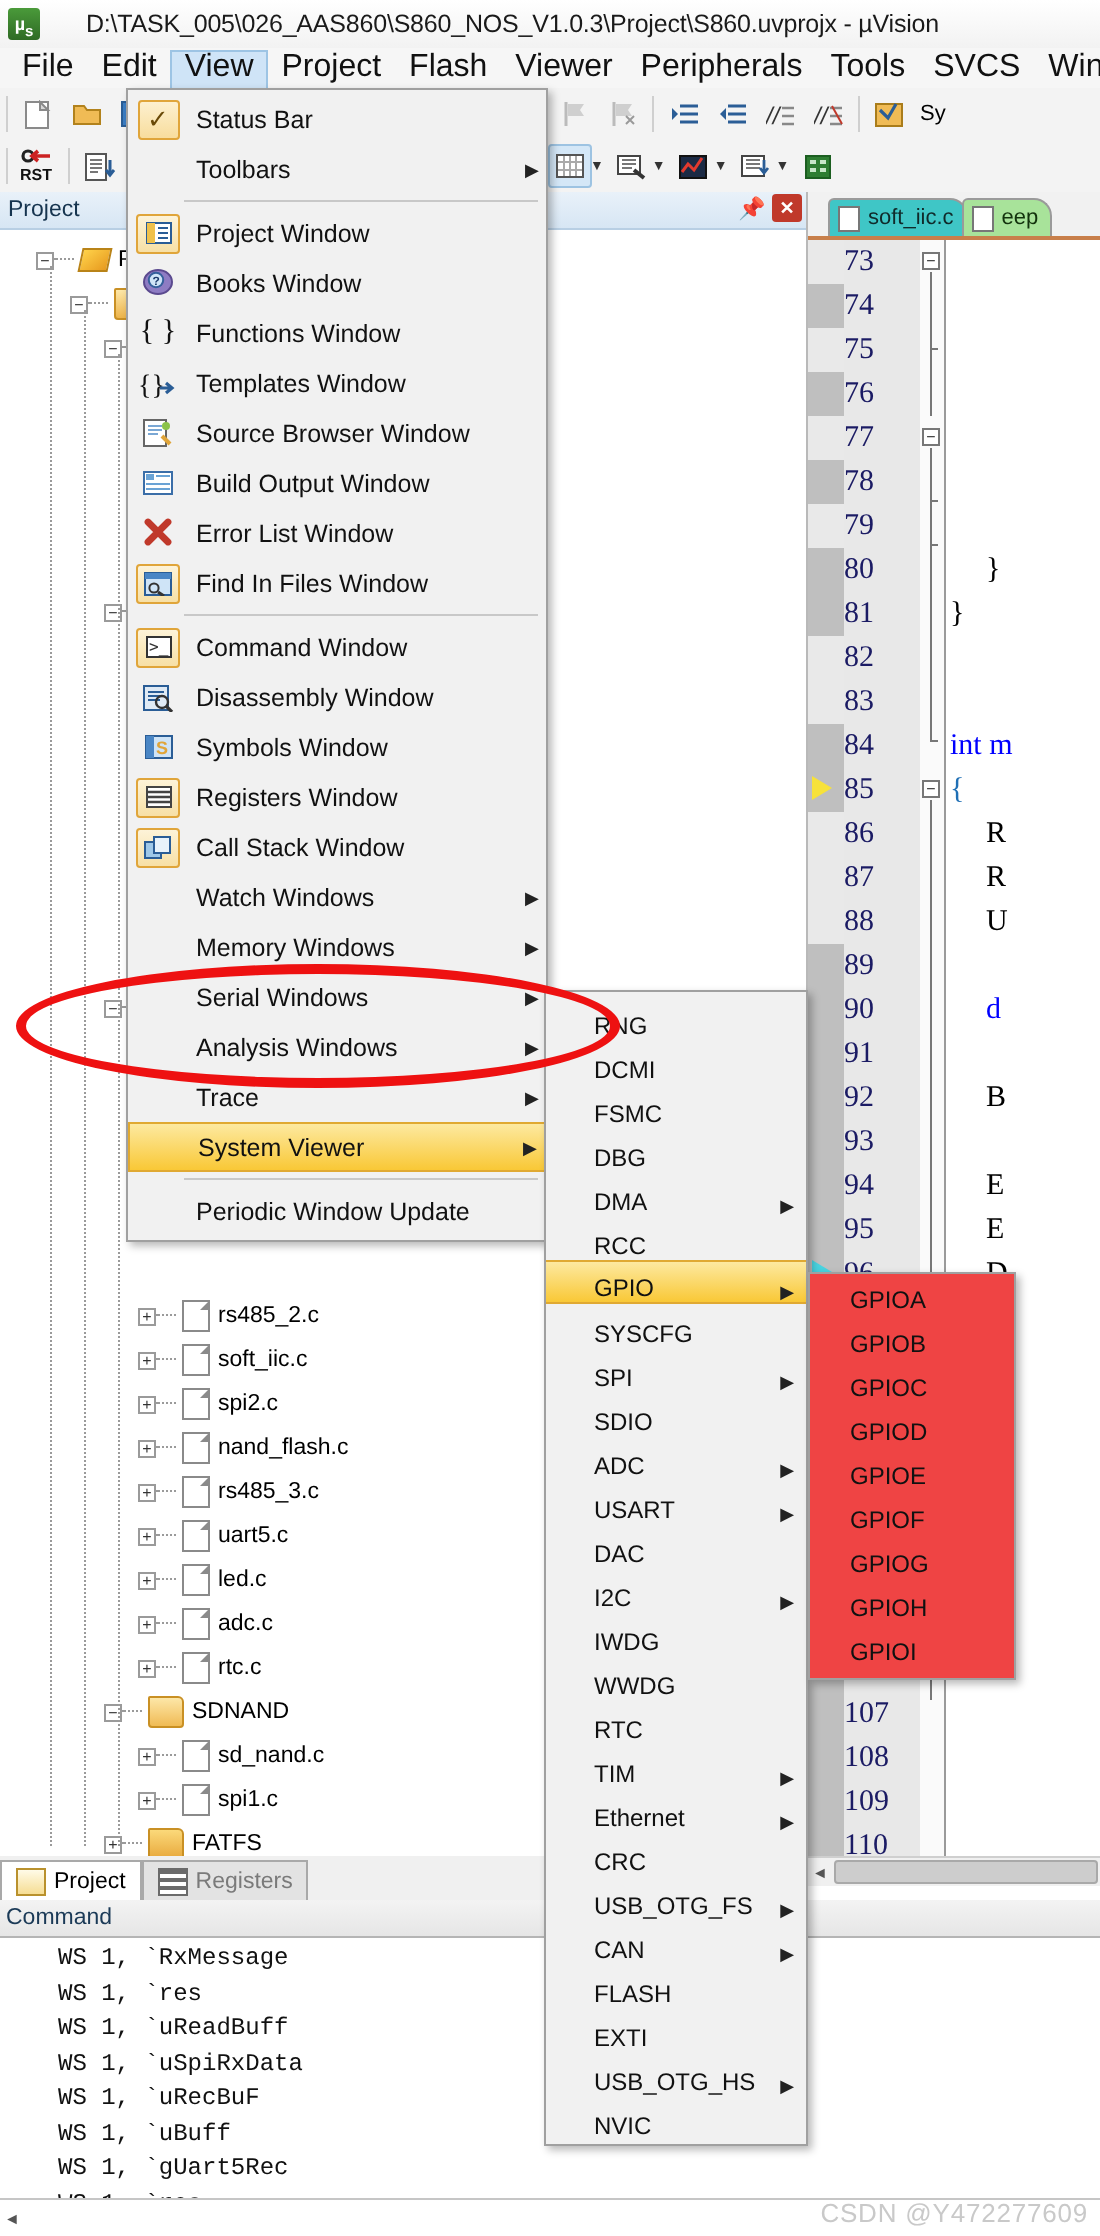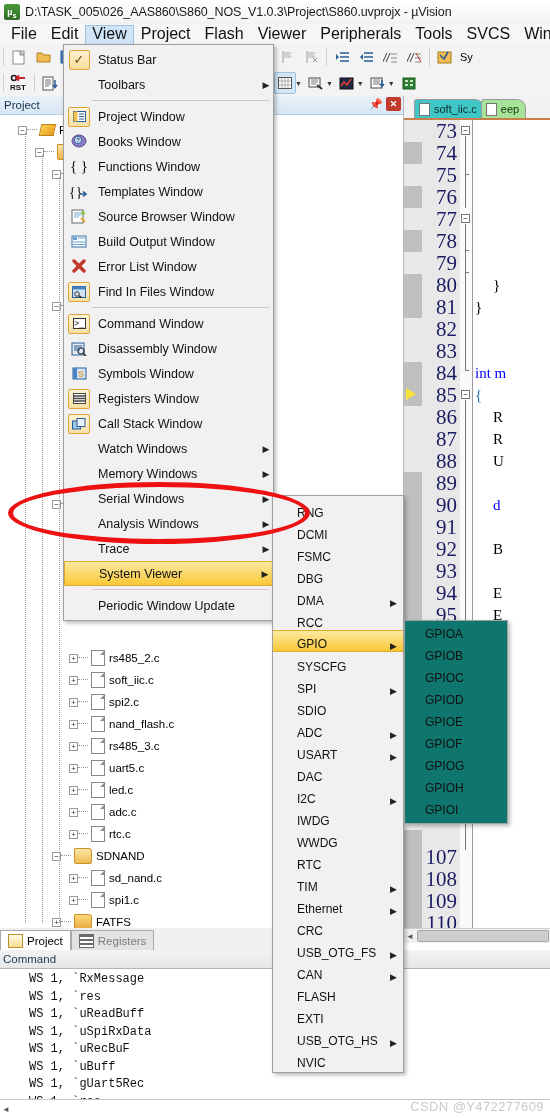--- a/index.html
+++ b/index.html
@@ -20,20 +20,21 @@
 
   
   #titlebar {
     position: absolute;
     left: 0; top: 0;
     width: 550px; height: 24px;
     background: linear-gradient(#ffffff, #f2f2f2);
     display: flex;
     align-items: center;
     border-bottom: 1px solid #e4e4e4;
+    gap: 18px;
   }
   #titlebar .app-icon {
     width: 16px; height: 16px;
     margin: 0 5px 0 4px;
     background: linear-gradient(#4a9a3a, #2f6b25);
     border-radius: 2px;
     color: #fff;
     font-size: 9px;
     font-weight: bold;
     line-height: 16px;
@@ -269,23 +270,22 @@
     border-top: 6px solid transparent;
     border-bottom: 6px solid transparent;
     border-left: 10px solid #f7e23a;
   }
   .arrow-mark.cyan { border-left-color: #49d3e0; }
   #gutter {
     width: 38px;
     background: #e8e8e8;
     flex: none;
     font-family: "Liberation Serif", serif;
-    font-size: 21px;
+    font-size: 15px;
     color: #1b1b64;
-    text-align: right;
     padding-right: 3px;
     box-sizing: border-box;
   }
   .lnum { height: 22px; line-height: 22px; }
   #foldcol {
     width: 12px;
     background: #fafafa;
     border-right: 1px solid #9a9a9a;
     flex: none;
     position: relative;
@@ -477,23 +477,23 @@
   }
   .svmi.hl {
     background: linear-gradient(#fde9a0,#f9c836);
     border-top: 1px solid #e0a932;
     border-bottom: 1px solid #e0a932;
   }
 
   
   #gpio-menu {
     position: absolute;
-    left: 404px; top: 620px;
+    left: 404px; top: 636px;
     width: 104px;
-    background: #0f766e;
+    background: #ef4444;
     border: 1px solid #a0a0a0;
     box-shadow: 2px 2px 4px rgba(0,0,0,0.28);
     z-index: 120;
     padding: 2px 0;
     box-sizing: border-box;
   }
   .gpmi {
     height: 22px;
     display: flex; align-items: center;
     font-size: 12px;

